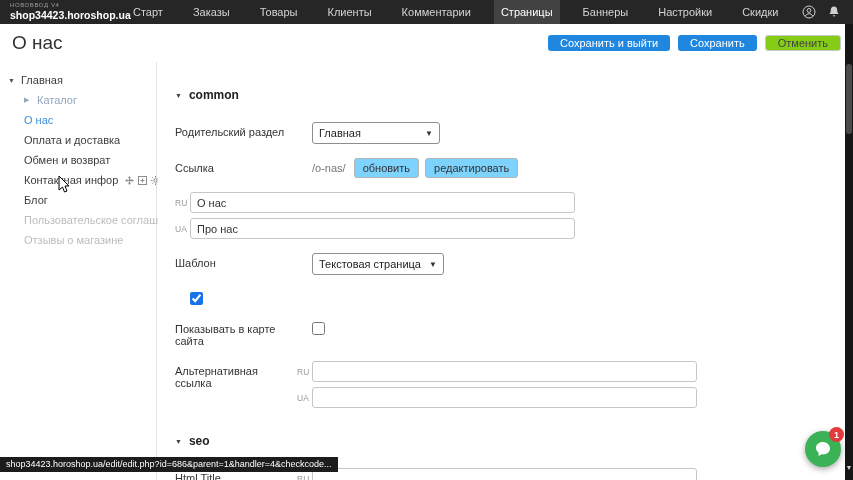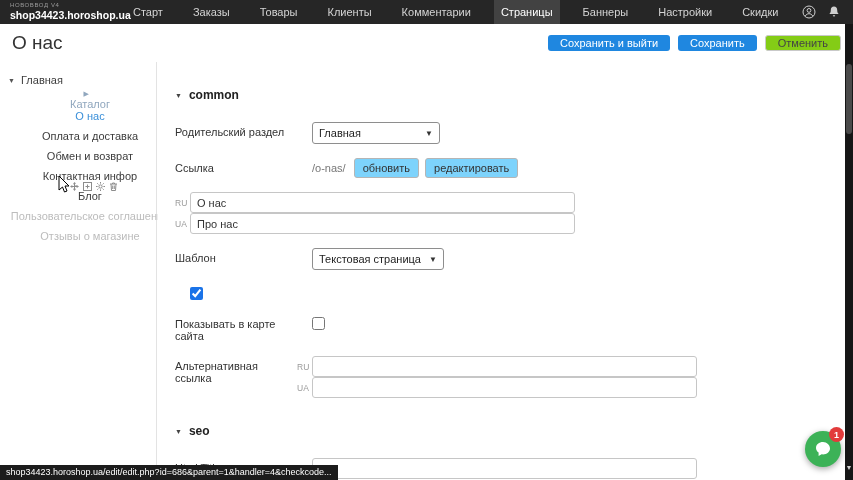--- a/index.html
+++ b/index.html
@@ -28,54 +28,54 @@
          font-family:inherit; cursor:pointer; }
   .btn-primary { background:#1f87e0; color:#fff; border:none; }
   .btn-secondary { background:#84cc16; color:#444; border:1px solid #c9c9c9; }
 
   
   .sidebar { position:absolute; top:62px; left:0; width:157px; height:418px;
              border-right:1px solid #e3e3e3; padding-top:8px; background:#fff; }
   .tree-item { font-size:11px; height:20px; display:flex; align-items:center;
                padding-left:8px; color:#3c3c3c; cursor:pointer; white-space:nowrap; }
   .tree-item .arrow { font-size:7px; margin-right:5px; color:#555; width:8px; }
-  .tree-item.child { padding-left:24px;flex-direction:column; }
+  .tree-item.child { padding-left:24px; }
   .tree-item.catalog { color:#90a7be; }
   .tree-item.catalog .arrow { color:#90a7be; }
   .tree-item.selected { color:#3a8fd9; }
   .tree-item.muted { color:#bcbcbc; }
   .tree-icons { display:flex; gap:4px; margin-left:7px; align-items:center; }
   .tree-icons svg { display:block; }
 
   
   .main { position:absolute; top:64px; left:158px; width:649px; height:418px;
           padding:16px 0 0 17px; overflow:hidden; background:#fff; }
   .section-header { display:flex; align-items:center; gap:7px; font-size:12px;
                     font-weight:bold; color:#222; margin:8px 0 20px 0; cursor:pointer; }
   .section-header.seo { margin-top:26px; }
   .section-arrow { font-size:7px; color:#444; }
   .frow { display:flex; margin-bottom:14px; }
   .frow-label { width:122px; font-size:11px; color:#333; padding-top:4px; flex-shrink:0; }
-  .fields { display:flex; flex-direction:column; }
+  .fields { display:flex; flex-direction:column; gap:5px; }
   .field-line { display:flex; align-items:center; }
   .lang { width:15px; font-size:8.5px; color:#9a9a9a; flex-shrink:0; }
   .text-input { width:385px; height:21px; border:1px solid #c6c6c6; border-radius:3px;
                 font-size:11px; padding:0 6px; color:#333; font-family:inherit; }
   .select { width:128px; height:22px; border:1px solid #8e8e8e; border-radius:3px;
             display:flex; align-items:center; justify-content:space-between;
             padding:0 6px; font-size:11px; color:#222; cursor:pointer; background:#fff; }
   .select-caret { font-size:8px; color:#333; margin-left:6px; }
   .link-text { font-size:11px; color:#777; margin-right:8px; }
   .mini-btn { height:20px; border:1px solid #b5b5b5; border-radius:3px; background:#7dd3fc;
               font-size:11px; color:#333; padding:0 8px; margin-right:6px;
               font-family:inherit; cursor:pointer; }
   .checkbox { width:13px; height:13px; accent-color:#1a73e8; cursor:pointer; margin-top:3px; }
 
   
-  .statusbar { position:absolute; left:0; bottom:0; background:#1c1c1c; color:#fff;
+  .statusbar { position:absolute; left:0; bottom:8px; background:#1c1c1c; color:#fff;
                font-size:9px; padding:2px 6px 3px 6px; z-index:8; white-space:nowrap; }
   .scrollstrip { position:absolute; top:24px; right:0; width:8px; height:456px;
                  background:#161616; z-index:7; }
   .scroll-thumb { position:absolute; top:40px; left:1px; width:6px; height:70px;
                   background:#4a4a4a; border-radius:3px; }
   .scroll-down { position:absolute; bottom:8px; left:0; width:8px; text-align:center;
                  color:#cfcfcf; font-size:7px; line-height:8px; cursor:pointer; }
   .chat { position:absolute; left:805px; top:431px; width:36px; height:36px;
           border-radius:50%; background:#3cb257; box-shadow:0 2px 6px rgba(0,0,0,.35);
           display:flex; align-items:center; justify-content:center; z-index:9; cursor:pointer; }

